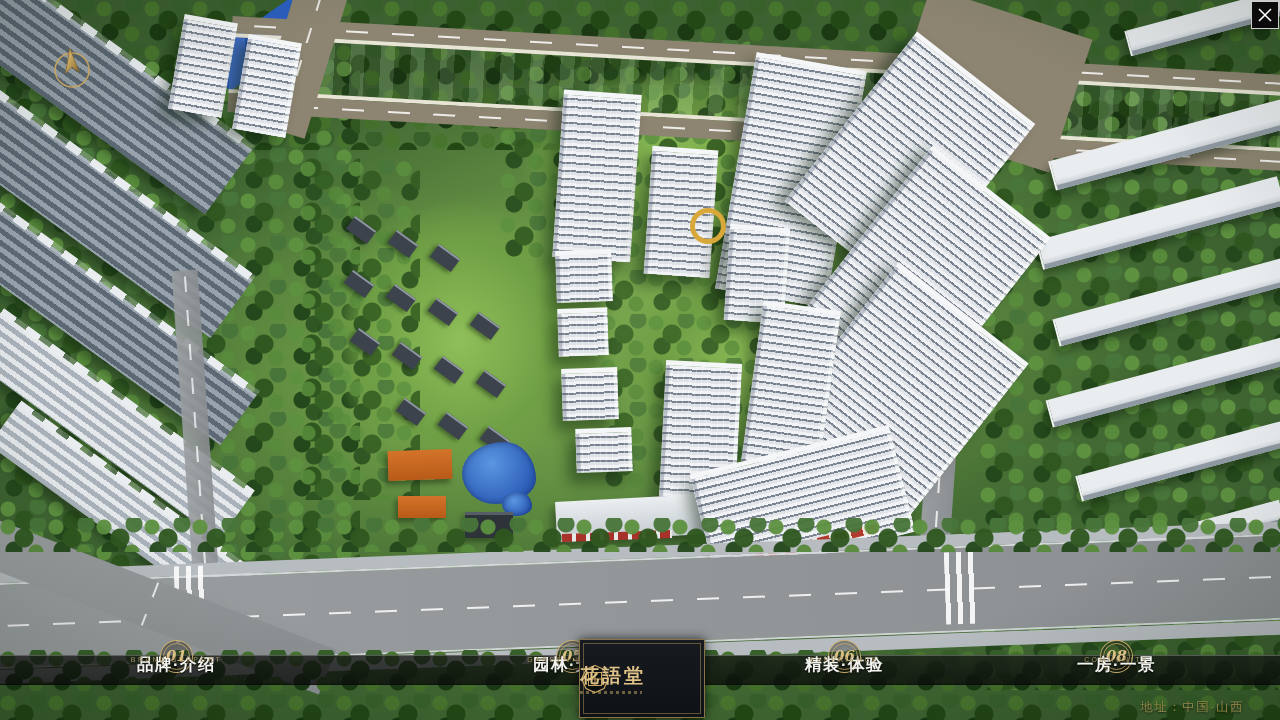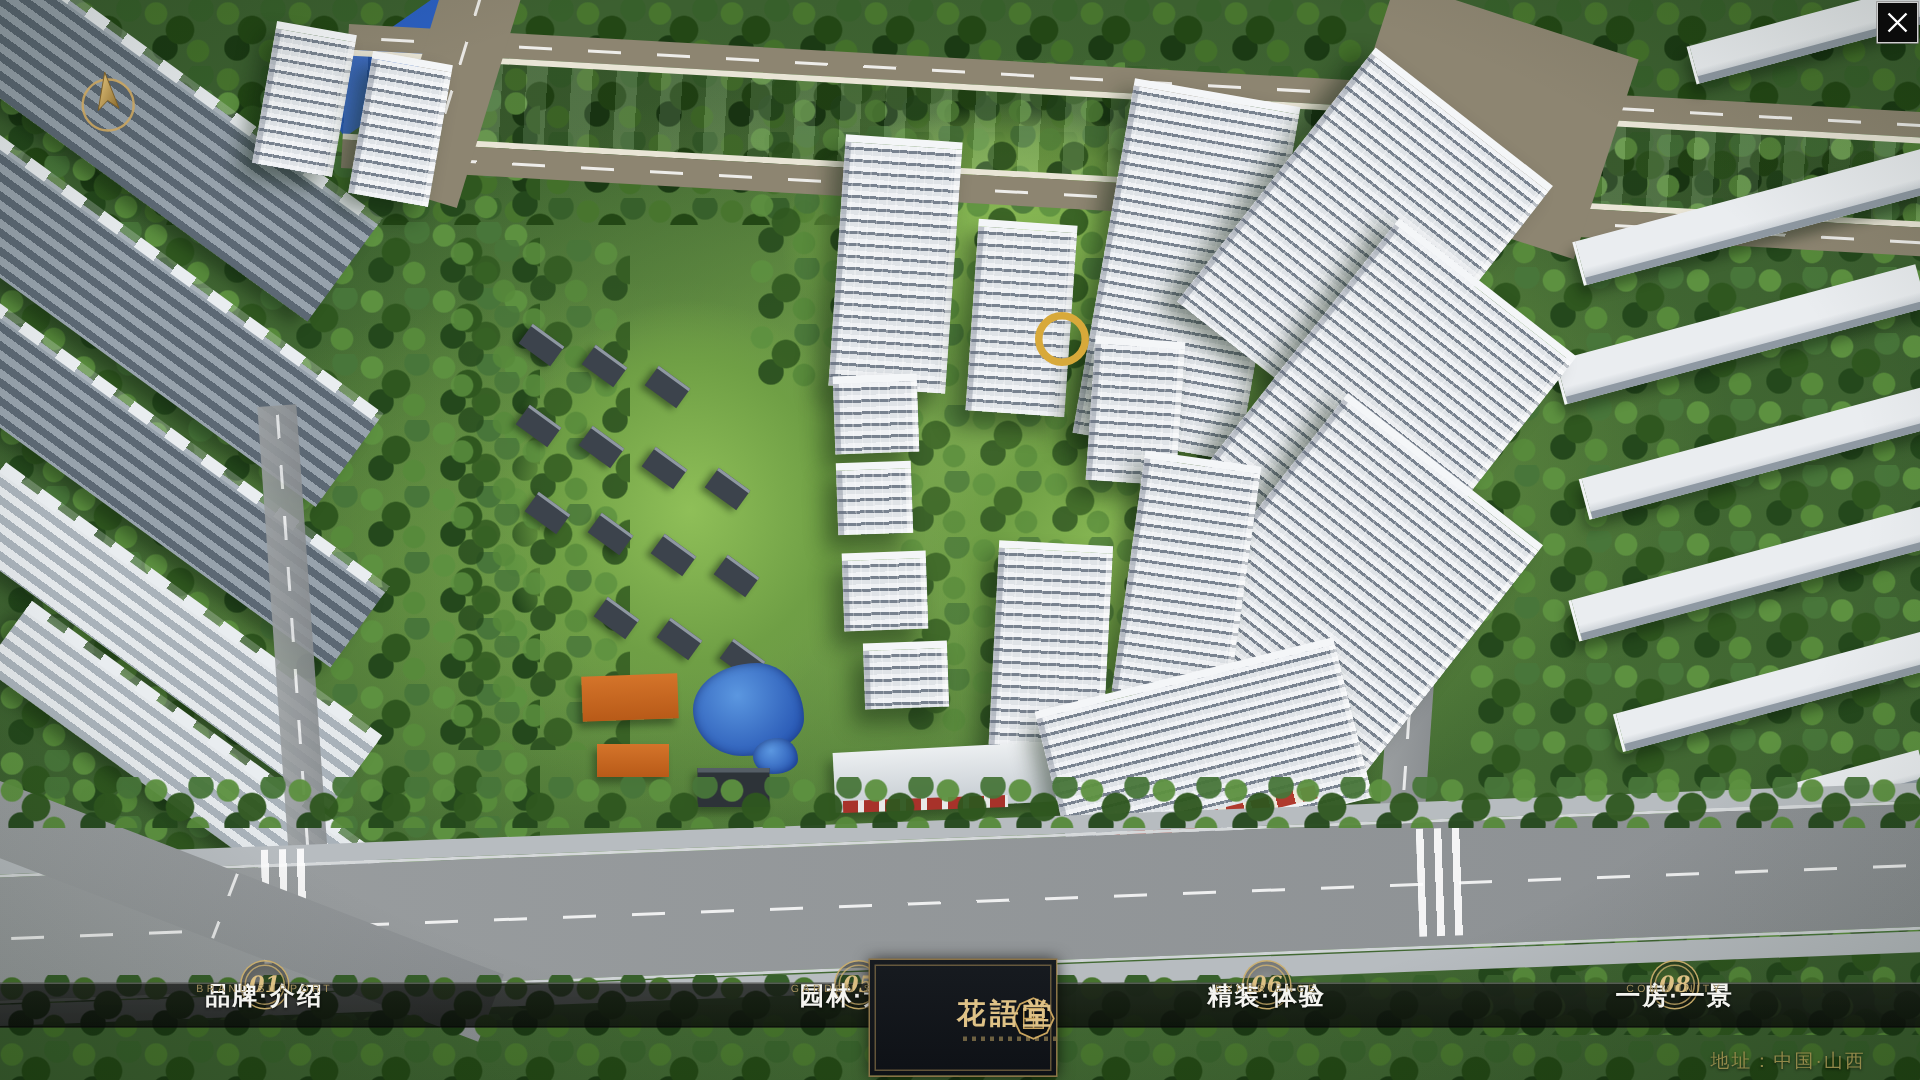--- a/index.html
+++ b/index.html
@@ -89,21 +89,21 @@
   .txt{position:relative;display:flex;flex-direction:column;align-items:center;}
   .zh{position:relative;font-size:16.5px;font-weight:700;color:#f4f4f0;letter-spacing:1.5px;
     line-height:1.05;text-shadow:0 1px 2px rgba(0,0,0,.85);white-space:nowrap;}
   .gline{position:relative;width:100%;height:1px;margin:2px 0 1px;
     background:linear-gradient(90deg,rgba(200,170,100,0),rgba(205,175,105,.85),rgba(200,170,100,0));}
   .en{position:relative;font-size:7px;letter-spacing:2.4px;color:#a3905f;white-space:nowrap;}
 
   #logo{left:50%;top:639px;width:126px;height:79px;margin-left:-61px;z-index:5;
     background:linear-gradient(180deg,#171b20,#0e1116);
     border:1px solid #8a7347;box-shadow:0 0 10px rgba(0,0,0,.7);
-    display:flex;flex-direction:column;align-items:flex-end;justify-content:center;gap:2px;}
+    display:flex;flex-direction:column;align-items:flex-start;justify-content:center;gap:2px;}
   #logo::after{content:"";position:absolute;inset:3px;border:1px solid rgba(180,150,90,.5);pointer-events:none;}
   #logo .title{position:relative;font:700 19px "DejaVu Serif",serif;color:#dfc287;letter-spacing:3px;}
   #logo .subline{position:relative;width:62px;height:3px;opacity:.55;
     background:repeating-linear-gradient(90deg,rgba(205,175,105,.9) 0 3px,rgba(0,0,0,0) 3px 6px);}
 
   #compass{left:48px;top:42px;width:48px;height:52px;}
   #closebtn{right:1px;top:1px;width:28px;height:28px;background:#0b0b0b;
     border:1px solid #cfcfcf;display:flex;align-items:center;justify-content:center;cursor:pointer;}
   #address{right:36px;top:699px;font-size:12.5px;letter-spacing:1.5px;
     color:rgba(155,143,78,.92);text-shadow:0 1px 2px rgba(0,0,0,.7);white-space:nowrap;}

